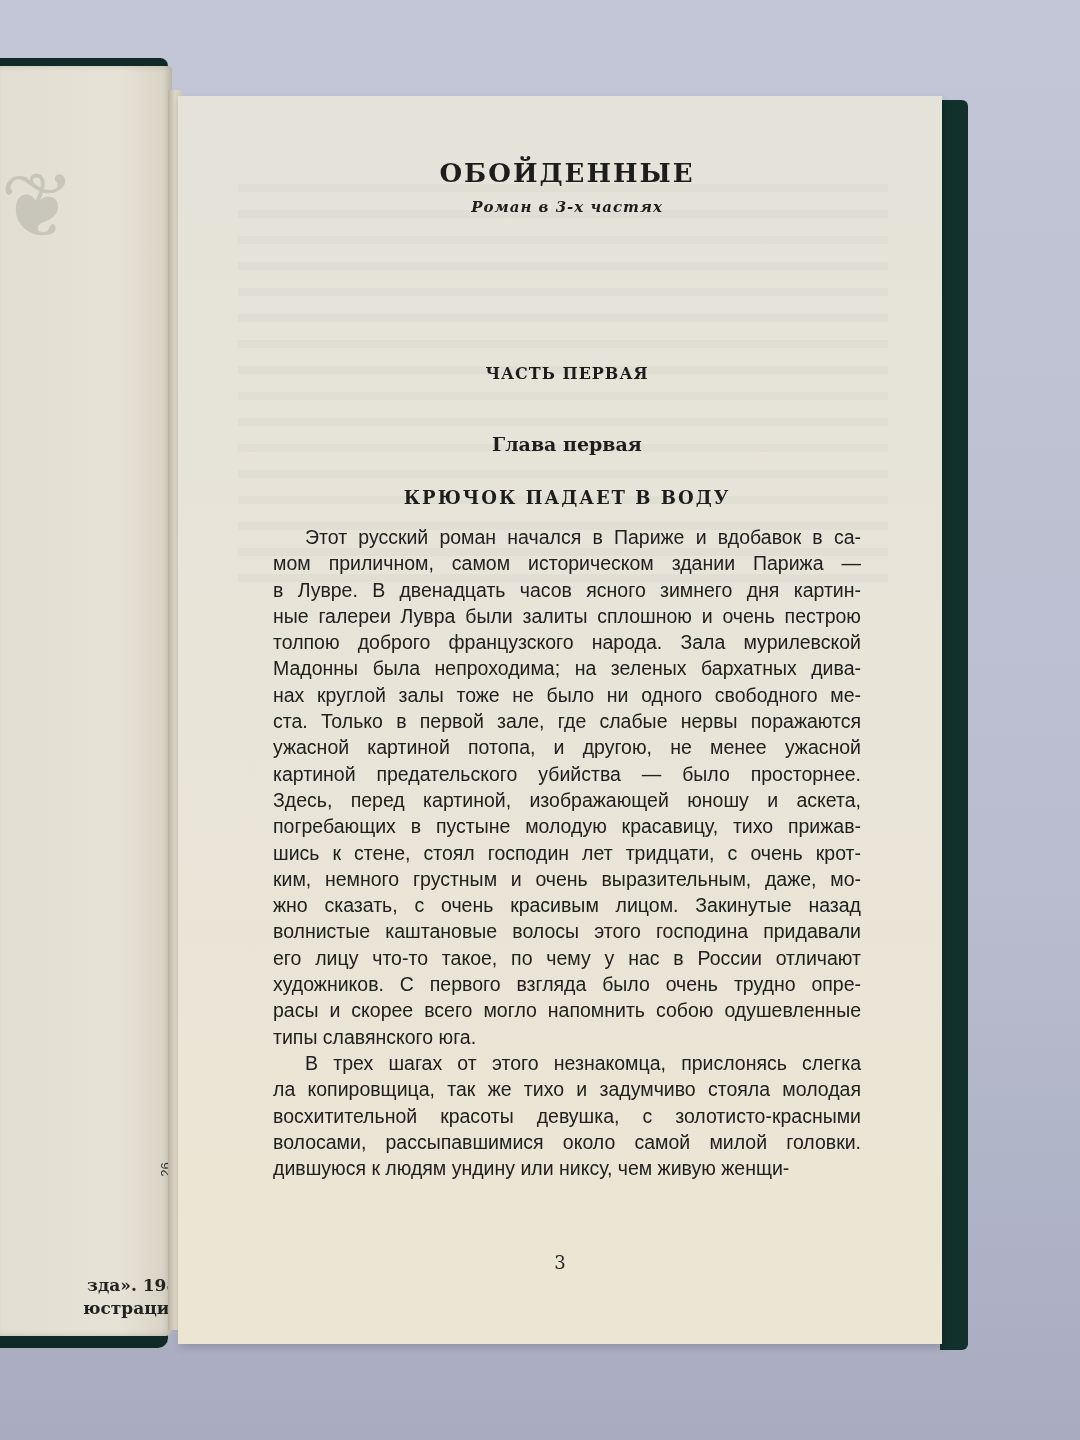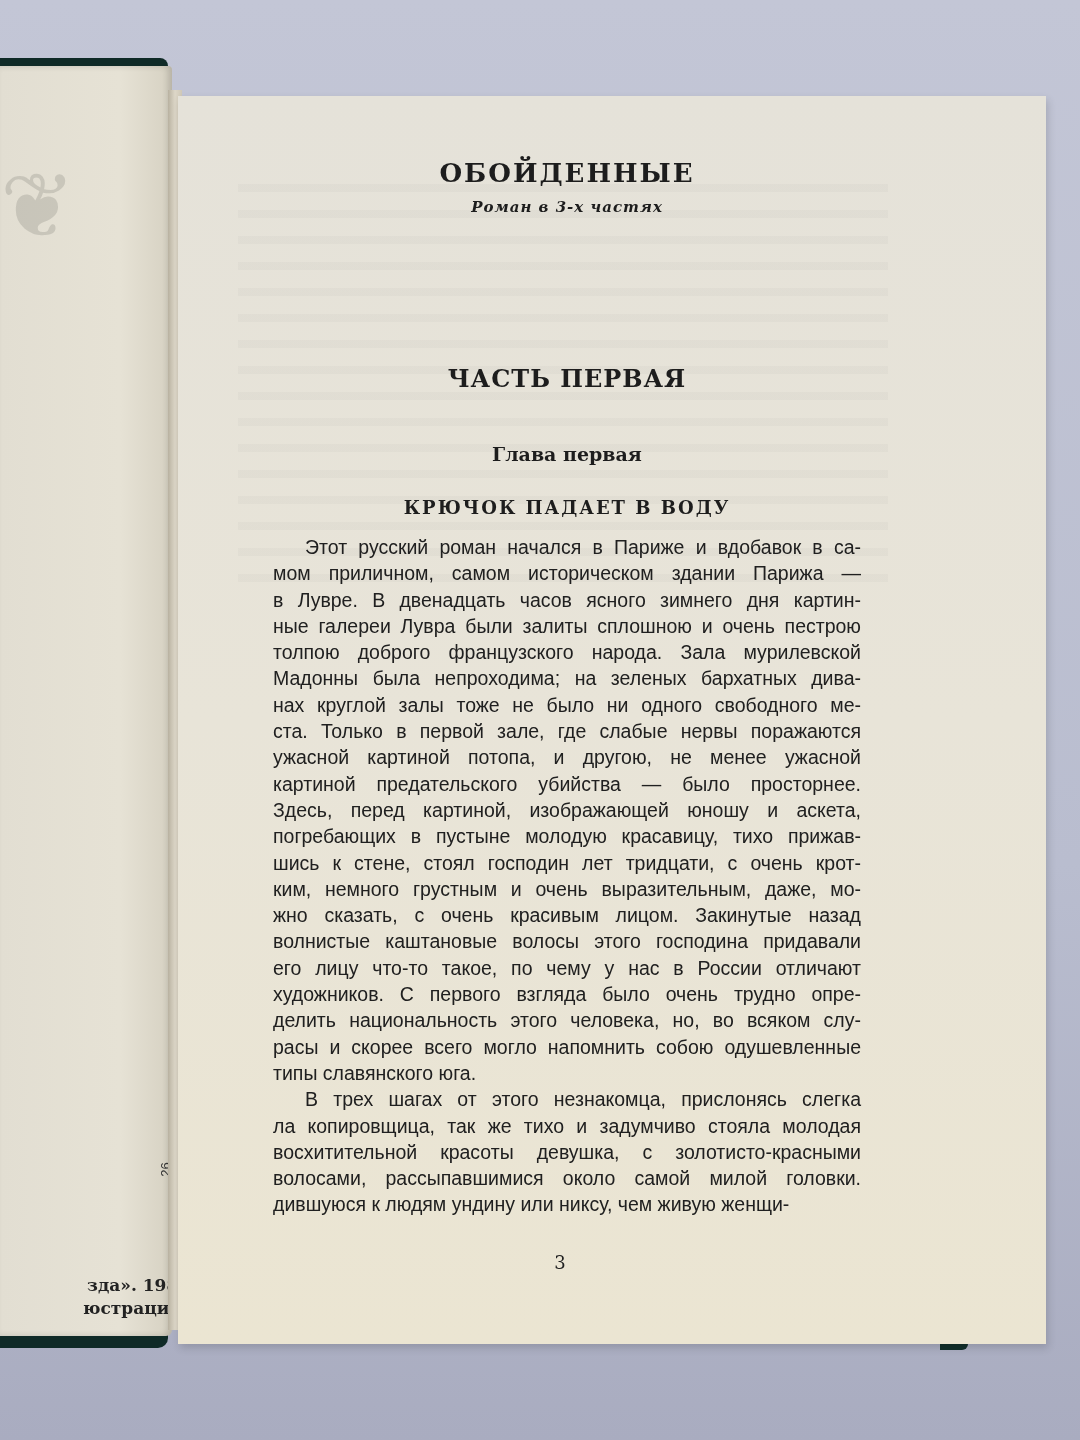--- a/index.html
+++ b/index.html
@@ -35,37 +35,37 @@
   .left-footer div { white-space: nowrap; }
   .gutter-number {
     position: absolute; left: 158px; top: 1162px; font-size: 13px; color: #333;
     transform: rotate(-90deg); font-family: "Liberation Sans", sans-serif;
   }
   .gutter {
     position: absolute; left: 168px; top: 90px; width: 14px; height: 1240px;
     background: linear-gradient(90deg, #b8b1a0, #ddd7c8 50%, #cfc8b7);
   }
   .page-right {
-    position: absolute; left: 178px; top: 96px; width: 868px; height: 1248px;
+    position: absolute; left: 178px; top: 96px; width: 764px; height: 1248px;
     background: linear-gradient(180deg, #e5e2d9 0%, #e8e4d8 50%, #ebe5d2 100%);
     box-shadow: 2px 4px 8px rgba(0,0,0,0.15);
   }
   .content {
     position: absolute; left: 95px; top: 62px; width: 588px; color: #1d1d1d;
   }
   .title {
     text-align: center; font-size: 26px; font-weight: bold; letter-spacing: 2px;
     margin: 0;
   }
   .subtitle {
     text-align: center; font-size: 15px; font-weight: bold; font-style: italic;
     margin-top: 10px; letter-spacing: 1px;
   }
   .part {
-    text-align: center; font-size: 24px; font-weight: bold; letter-spacing: 1px;
+    text-align: center; font-size: 16px; font-weight: bold; letter-spacing: 1px;
     margin-top: 148px;
   }
   .chapter {
     text-align: center; font-size: 19px; font-weight: bold;
     margin-top: 50px;
   }
   .chapter-title {
     text-align: center; font-size: 18px; font-weight: bold; letter-spacing: 2px;
     margin-top: 32px;
   }
@@ -126,21 +126,20 @@
           <span class="line">ужасной картиной потопа, и другою, не менее ужасной</span>
           <span class="line">картиной предательского убийства — было просторнее.</span>
           <span class="line">Здесь, перед картиной, изображающей юношу и аскета,</span>
           <span class="line">погребающих в пустыне молодую красавицу, тихо прижав-</span>
           <span class="line">шись к стене, стоял господин лет тридцати, с очень крот-</span>
           <span class="line">ким, немного грустным и очень выразительным, даже, мо-</span>
           <span class="line">жно сказать, с очень красивым лицом. Закинутые назад</span>
           <span class="line">волнистые каштановые волосы этого господина придавали</span>
           <span class="line">его лицу что-то такое, по чему у нас в России отличают</span>
           <span class="line">художников. С первого взгляда было очень трудно опре-</span>
-          <span class="line">делить национальность этого человека, но, во всяком слу-</span>
           <span class="line">расы и скорее всего могло напомнить собою одушевленные</span>
           <span class="line last">типы славянского юга.</span>
         </p>
       <p class="para" id="para1">
           <span class="line indent">В трех шагах от этого незнакомца, прислонясь слегка</span>
           <span class="line">ла копировщица, так же тихо и задумчиво стояла молодая</span>
           <span class="line">восхитительной красоты девушка, с золотисто-красными</span>
           <span class="line">волосами, рассыпавшимися около самой милой головки.</span>
           <span class="line last">дившуюся к людям ундину или никсу, чем живую женщи-</span>
         </p>

